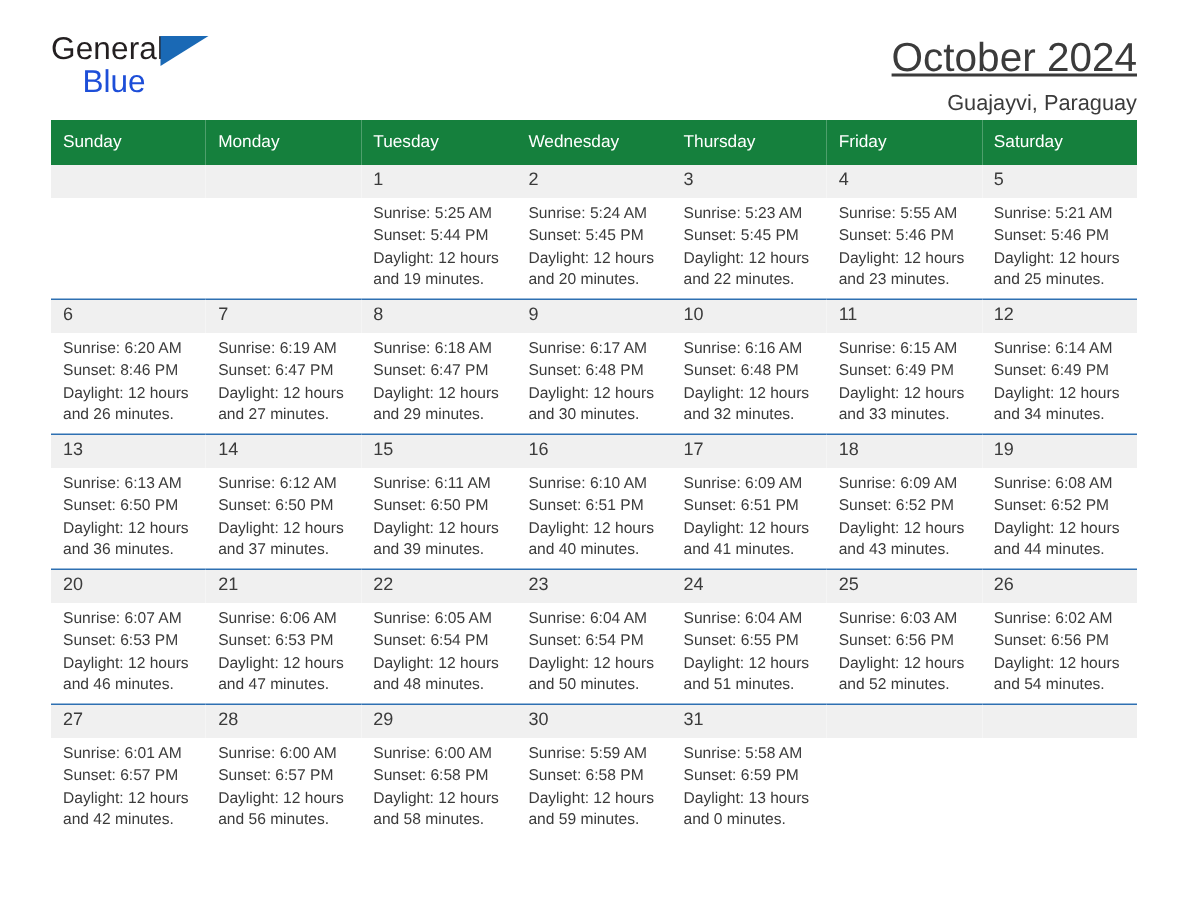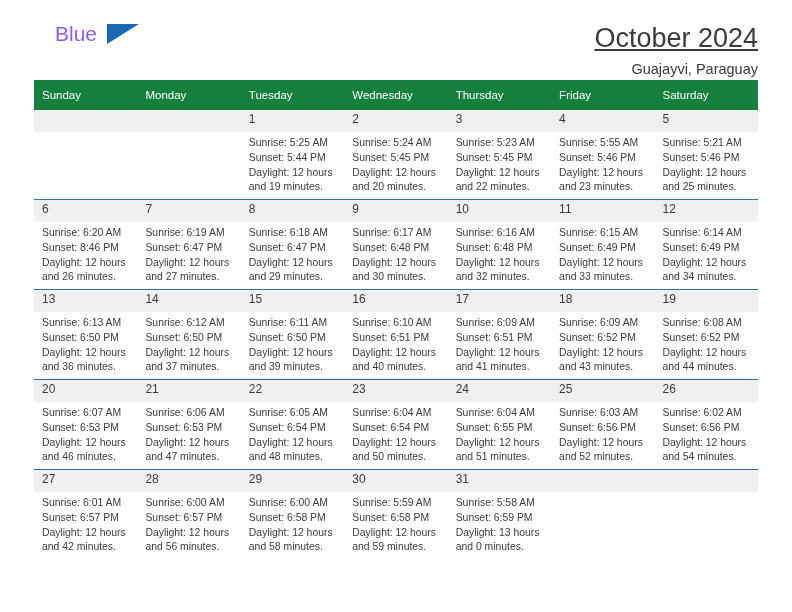--- a/index.html
+++ b/index.html
@@ -32,21 +32,21 @@
     user-select:none;
   }
   .logo-general{
     font-size:21px;
     color:#231f20;
     letter-spacing:.1px;
     display:block;
   }
   .logo-blue{
     font-size:21px;
-    color:#8b5cf6;
+    color:#1d4ed8;
     display:block;
     margin-top:1px;
     margin-left:21px;
   }
   .logo-tri{
     position:absolute;
     left:73px;top:2px;
     width:0;height:0;
     border-left:32px solid #1a69b5;
     border-bottom:20px solid transparent;
@@ -108,20 +108,21 @@
   .info div{white-space:nowrap;}
 </style>
 </head>
 <body>
 
 <div class="page">
 
   <div class="topbar">
 
     <div class="logo">
+      <span class="logo-general">General</span>
       <span class="logo-tri"></span>
       <span class="logo-blue">Blue</span>
     </div>
 
     <div class="titlebox">
       <h1 class="cal-title">October 2024</h1>
       <div class="cal-sub">Guajayvi, Paraguay</div>
     </div>
 
   </div>

